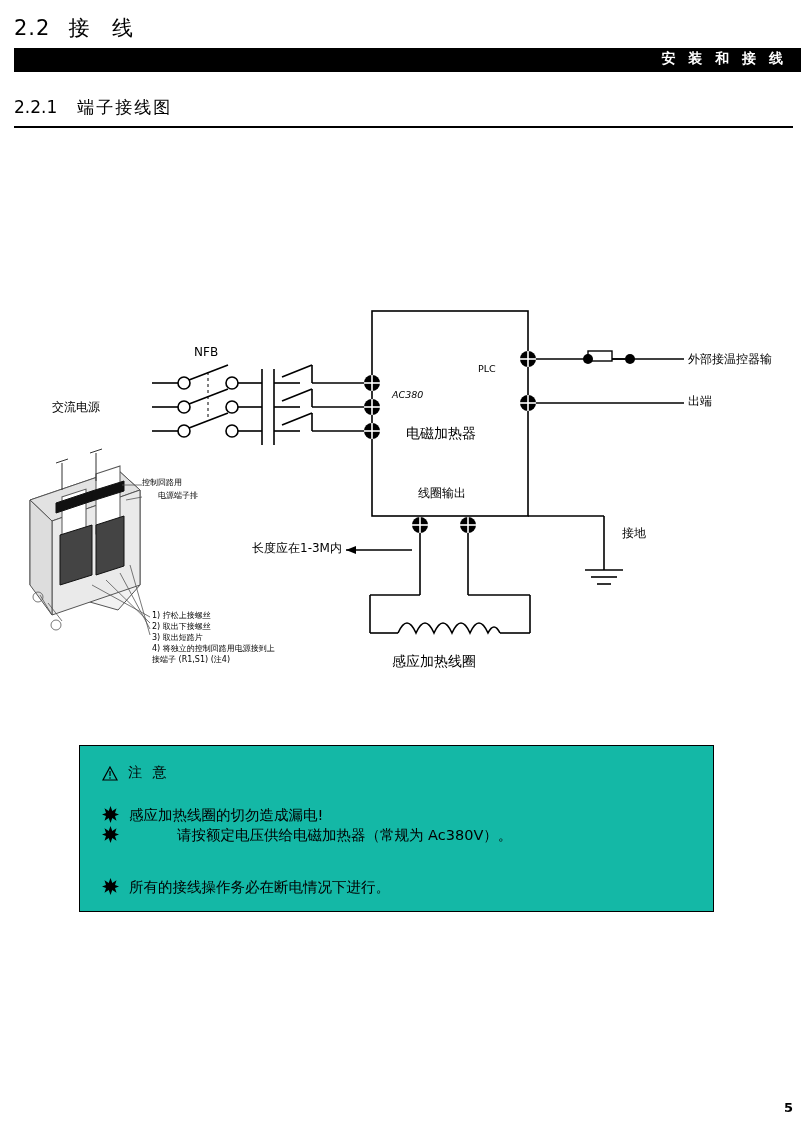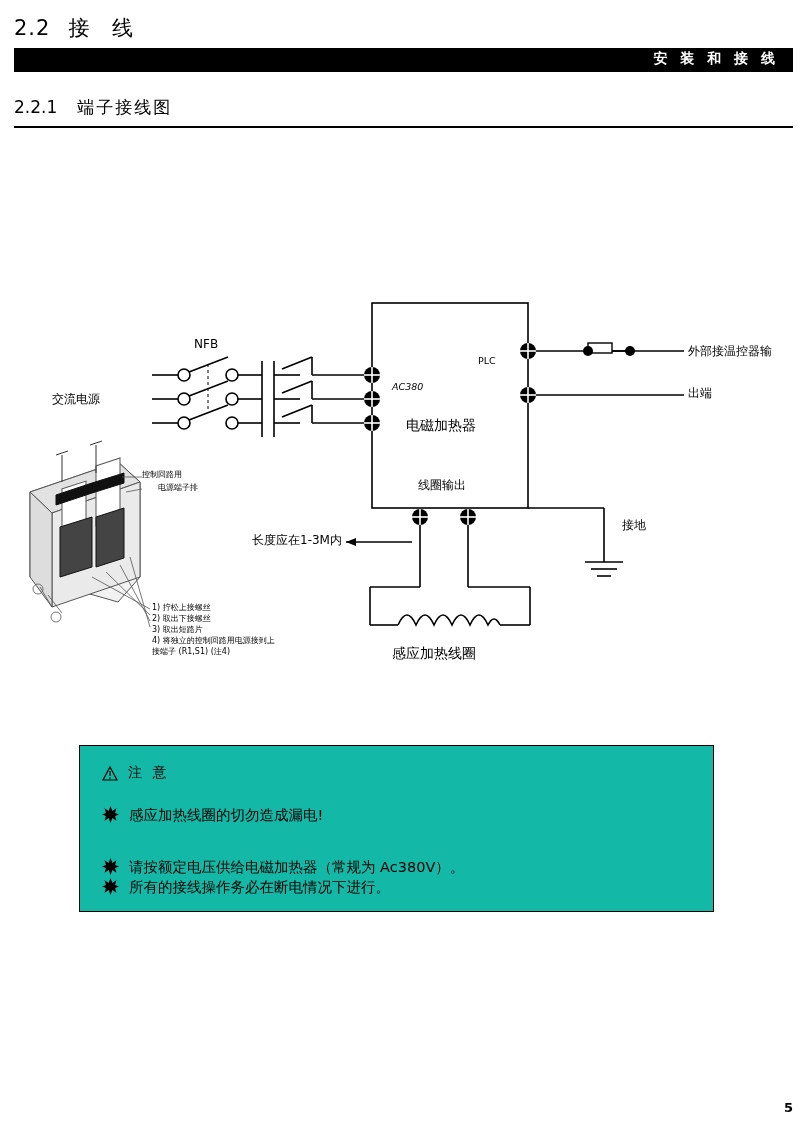--- a/index.html
+++ b/index.html
@@ -18,20 +18,21 @@
     position:absolute;left:14px;top:14px;
     font-size:21px;letter-spacing:2px;
     font-family:"DejaVu Sans","Liberation Sans",sans-serif;
   }
   .sec-title .num{letter-spacing:1px;}
   .sec-title .txt{margin-left:18px;letter-spacing:8px;}
 
   .blackbar{
     position:absolute;left:14px;top:48px;width:779px;height:24px;
     background:#000;
+    padding-left:8px;
   }
   .blackbar .bar-text{
     position:absolute;right:14px;top:2px;
     color:#fff;font-size:14px;font-weight:bold;letter-spacing:4px;
   }
 
   .sub-title{
     position:absolute;left:14px;top:96px;
     font-size:17px;letter-spacing:1px;
   }
@@ -44,21 +45,21 @@
   
   .legend{position:absolute;left:68px;top:164px;}
   .legend .row{display:flex;align-items:center;height:23px;}
   .legend .dot{
     width:9px;height:9px;border-radius:50%;background:#000;display:inline-block;
     margin-right:11px;
   }
   .legend .lbl{font-size:11.5px;letter-spacing:0.5px;}
 
   
-  .diagram{position:absolute;left:0;top:277px;width:807px;height:420px;text-align:center;}
+  .diagram{position:absolute;left:0;top:285px;width:807px;height:420px;text-align:center;}
   svg{display:block;}
 
   .dlabel{position:absolute;font-size:12px;white-space:nowrap;}
   .dlabel.sm{font-size:9.5px;}
   .dlabel.xs{font-size:8px;line-height:1.25;}
   .dlabel.big{font-size:14px;}
 
   
   .caution{
     position:absolute;left:79px;top:745px;width:633px;height:165px;
@@ -66,21 +67,21 @@
   }
   .caution .ctitle{
     position:absolute;left:22px;top:18px;
     font-size:14px;letter-spacing:3px;display:flex;align-items:center;
   }
   .caution .warn-tri{margin-right:10px;display:inline-block;}
   .caution .citem{
     position:absolute;left:22px;font-size:14.5px;display:flex;align-items:flex-start;
   }
   .caution .citem .star{margin-right:10px;display:inline-block;}
-  .ci1{top:60px;} .ci2{top:112px;} .ci3{top:132px;}
+  .ci1{top:60px;} .ci2{top:80px;gap:48px;} .ci3{top:132px;}
 
   .pageno{
     position:absolute;right:14px;top:1100px;font-size:13px;font-weight:bold;
   }
 </style>
 </head>
 <body>
 
 <div class="page">
 

